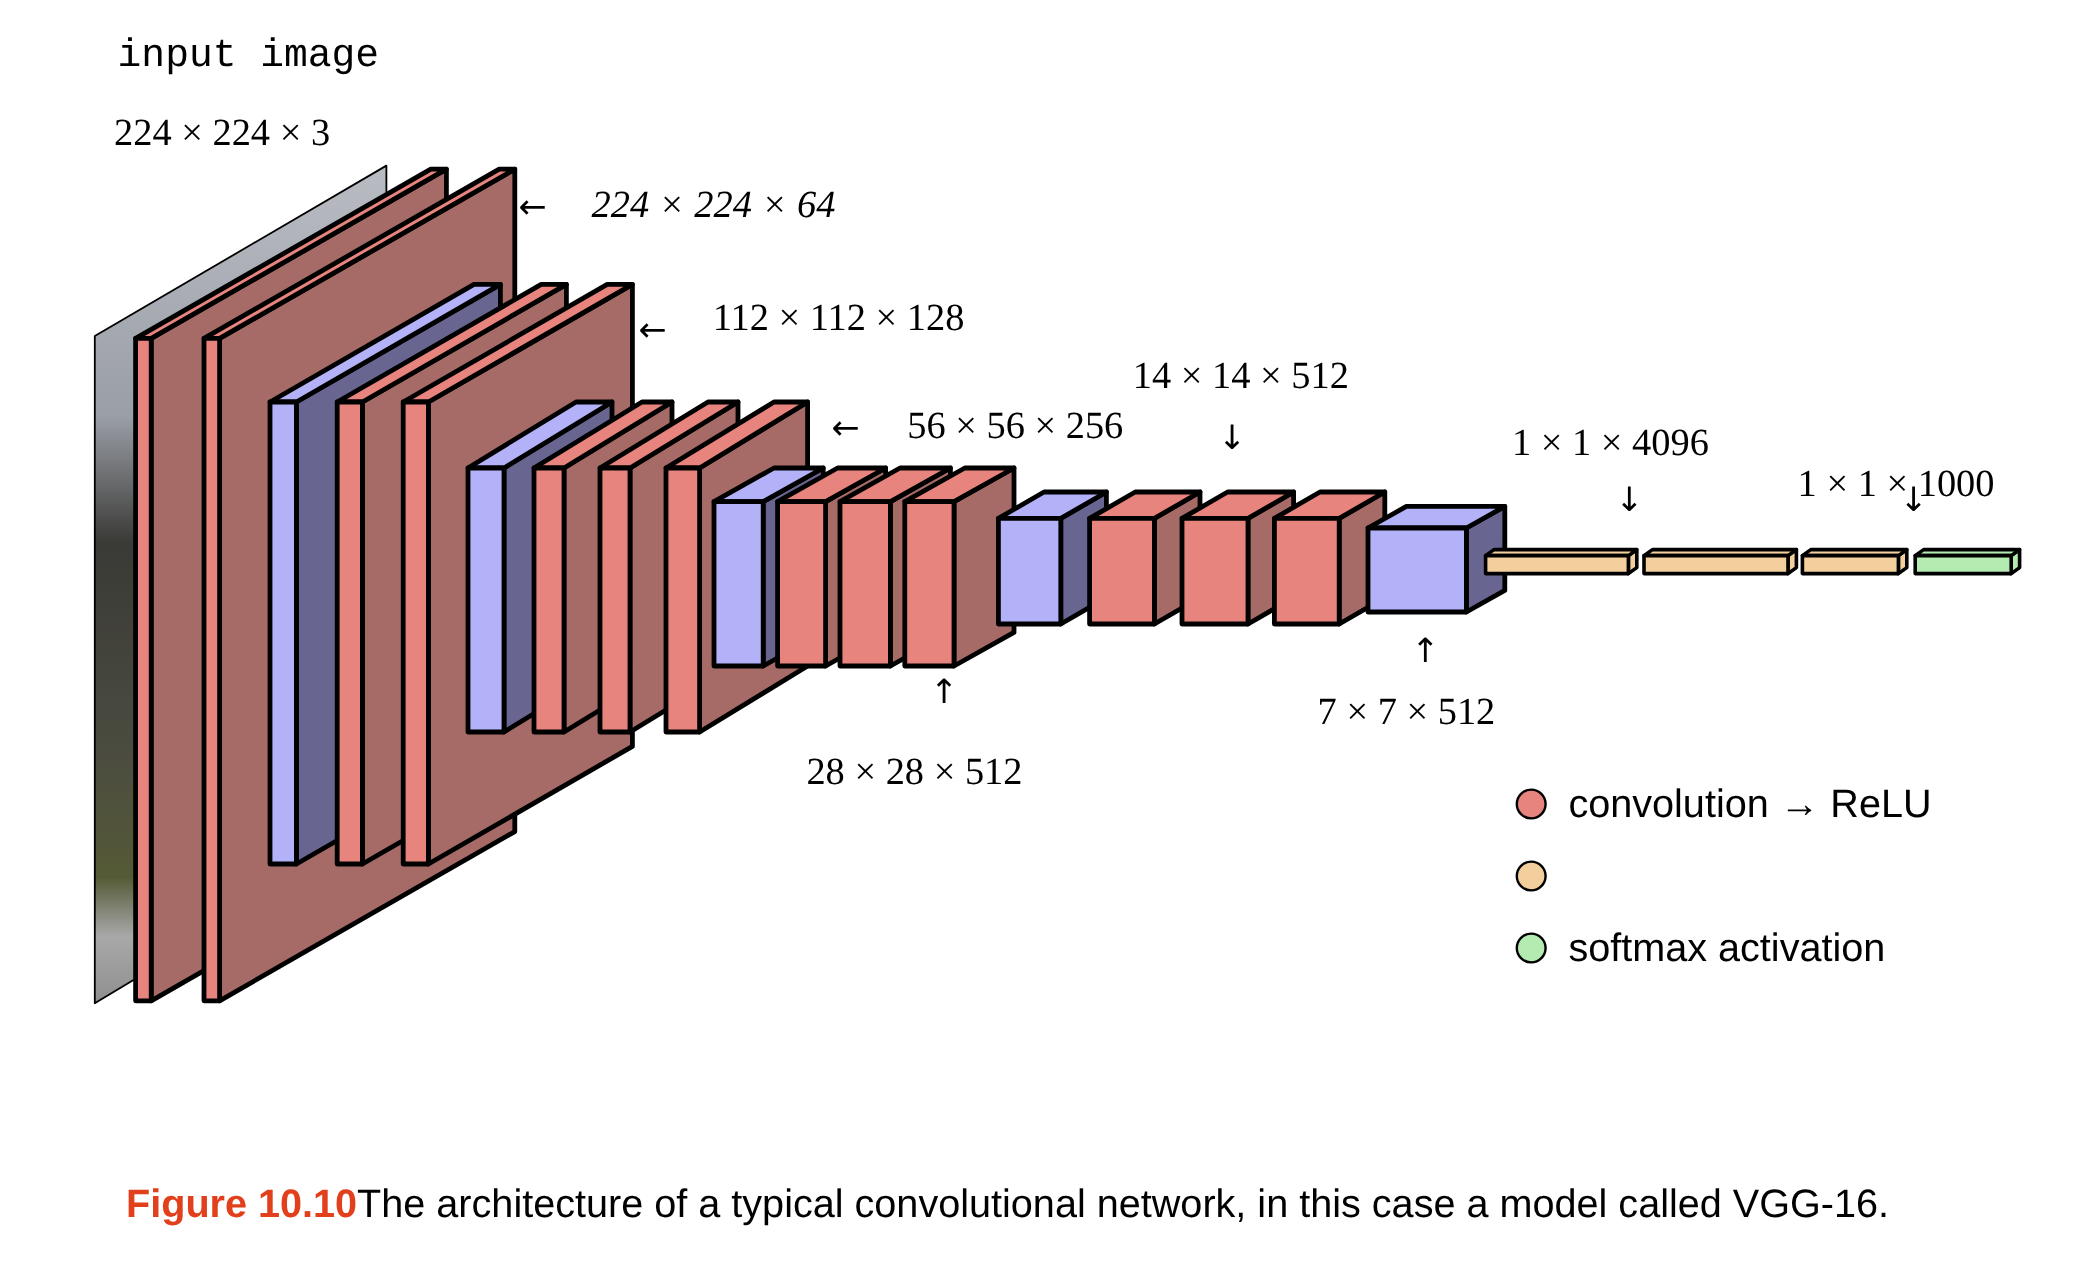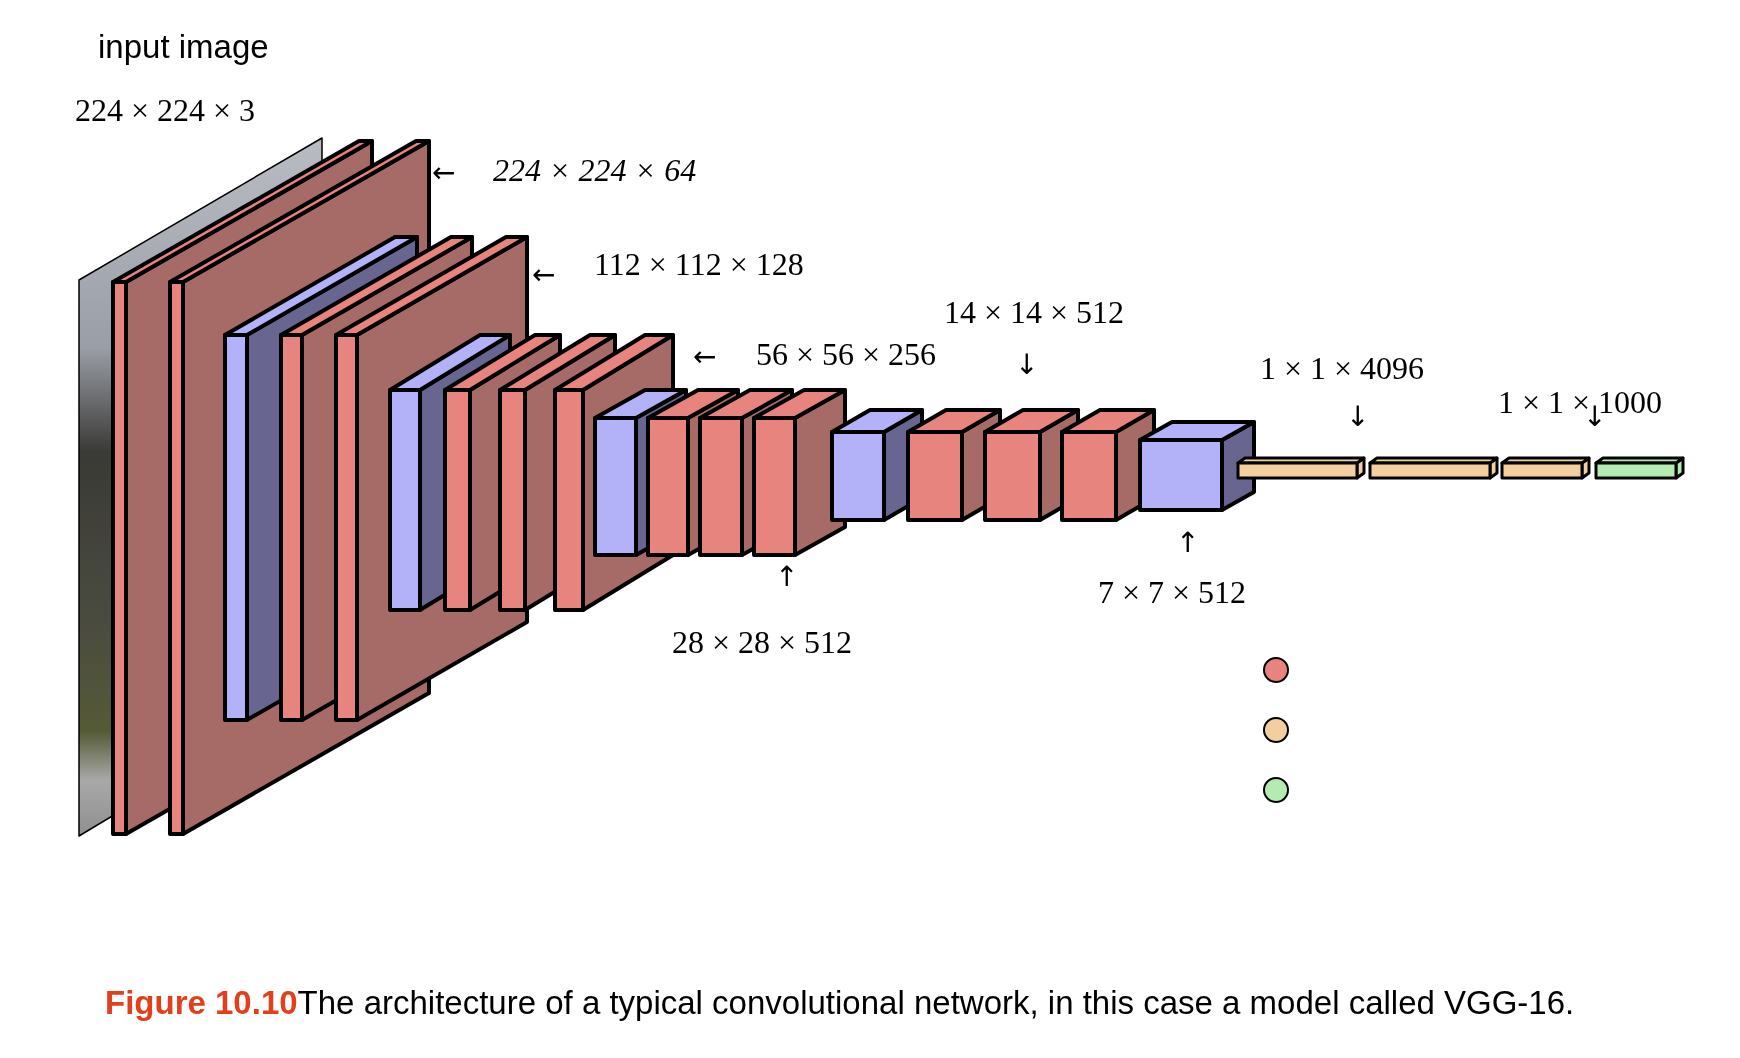--- a/index.html
+++ b/index.html
@@ -1,19 +1,19 @@
 <!DOCTYPE html>
 <html><head>
 <meta charset="utf-8">
 <style>
   html, body { margin:0; padding:0; background:#ffffff; }
   body { width:1740px; height:1058px; position:relative; overflow:hidden; }
   #diagram { position:absolute; left:0; top:0; width:1740px; height:1058px; }
   .sans { font-family:"Liberation Sans", "DejaVu Sans", sans-serif; }
-  .lbl { position:absolute; white-space:nowrap; color:#000; }
+  .lbl { position:absolute; white-space:nowrap; color:#000;font-family:Liberation Mono, monospace; }
   .dim { font-family:"Liberation Serif", "DejaVu Serif", serif; font-size:32px; }
   .arrow { font-family:"DejaVu Sans", sans-serif; font-size:28px; }
   #input-title { left:98px; top:28px; font-size:33px; }
   .legend { position:absolute; left:1263px; top:640px; }
   .legend-row { display:flex; align-items:center; height:60px; }
   .legend-dot { width:26px; height:26px; border-radius:50%; border:2px solid #000; box-sizing:border-box; margin-right:18px; }
   .legend-text { font-size:33px; }
   .caption { position:absolute; left:105px; top:984px; font-size:33px; white-space:nowrap; }
   .cap-num { color:#e2401c; font-weight:bold; }
 </style>
@@ -143,21 +143,21 @@
       </g>
       <g>
         <polygon points="1676,463 1683,458 1683,473 1676,478" fill="#b3ebb1" stroke="#000" stroke-width="3" stroke-linejoin="round"></polygon>
         <polygon points="1596,463 1603,458 1683,458 1676,463" fill="#b3ebb1" stroke="#000" stroke-width="3" stroke-linejoin="round"></polygon>
         <polygon points="1596,463 1676,463 1676,478 1596,478" fill="#b3ebb1" stroke="#000" stroke-width="3" stroke-linejoin="round"></polygon>
       </g>
     </g>
 </svg>
 
 <div class="lbl sans" id="input-title">input image</div>
-<div class="lbl dim" style="left:75px;top:92px;">224 × 224 × 3</div>
+<div class="lbl dim" style="left:95px;top:92px;">224 × 224 × 3</div>
 
 <div class="lbl arrow" style="left:432px;top:156px;">←</div>
 <div class="lbl dim" style="left:493px;top:152px;font-style:italic;">224 × 224 × 64</div>
 
 <div class="lbl arrow" style="left:532px;top:258px;">←</div>
 <div class="lbl dim" style="left:594px;top:246px;">112 × 112 × 128</div>
 
 <div class="lbl arrow" style="left:693px;top:340px;">←</div>
 <div class="lbl dim" style="left:756px;top:336px;">56 × 56 × 256</div>
 
@@ -172,24 +172,26 @@
 
 <div class="lbl dim" style="left:1260px;top:350px;">1 × 1 × 4096</div>
 <div class="lbl arrow" style="left:1346px;top:400px;">↓</div>
 
 <div class="lbl dim" style="left:1498px;top:350px;margin-top:34px;">1 × 1 × 1000</div>
 <div class="lbl arrow" style="left:1583px;top:400px;">↓</div>
 
 <div class="legend sans">
   <div class="legend-row">
     <span class="legend-dot" style="background:#e8847e"></span>
+    <span class="legend-text">convolution → ReLU</span>
   </div>
   <div class="legend-row">
     <span class="legend-dot" style="background:#f3cf9e"></span>
   </div>
   <div class="legend-row">
     <span class="legend-dot" style="background:#b3ebb1"></span>
+    <span class="legend-text">softmax activation</span>
   </div>
 </div>
 
 <div class="caption sans">
   <span class="cap-num">Figure 10.10</span><span>The architecture of a typical convolutional network, in this case a model called VGG-16.</span>
 </div>
 
 </body></html>

